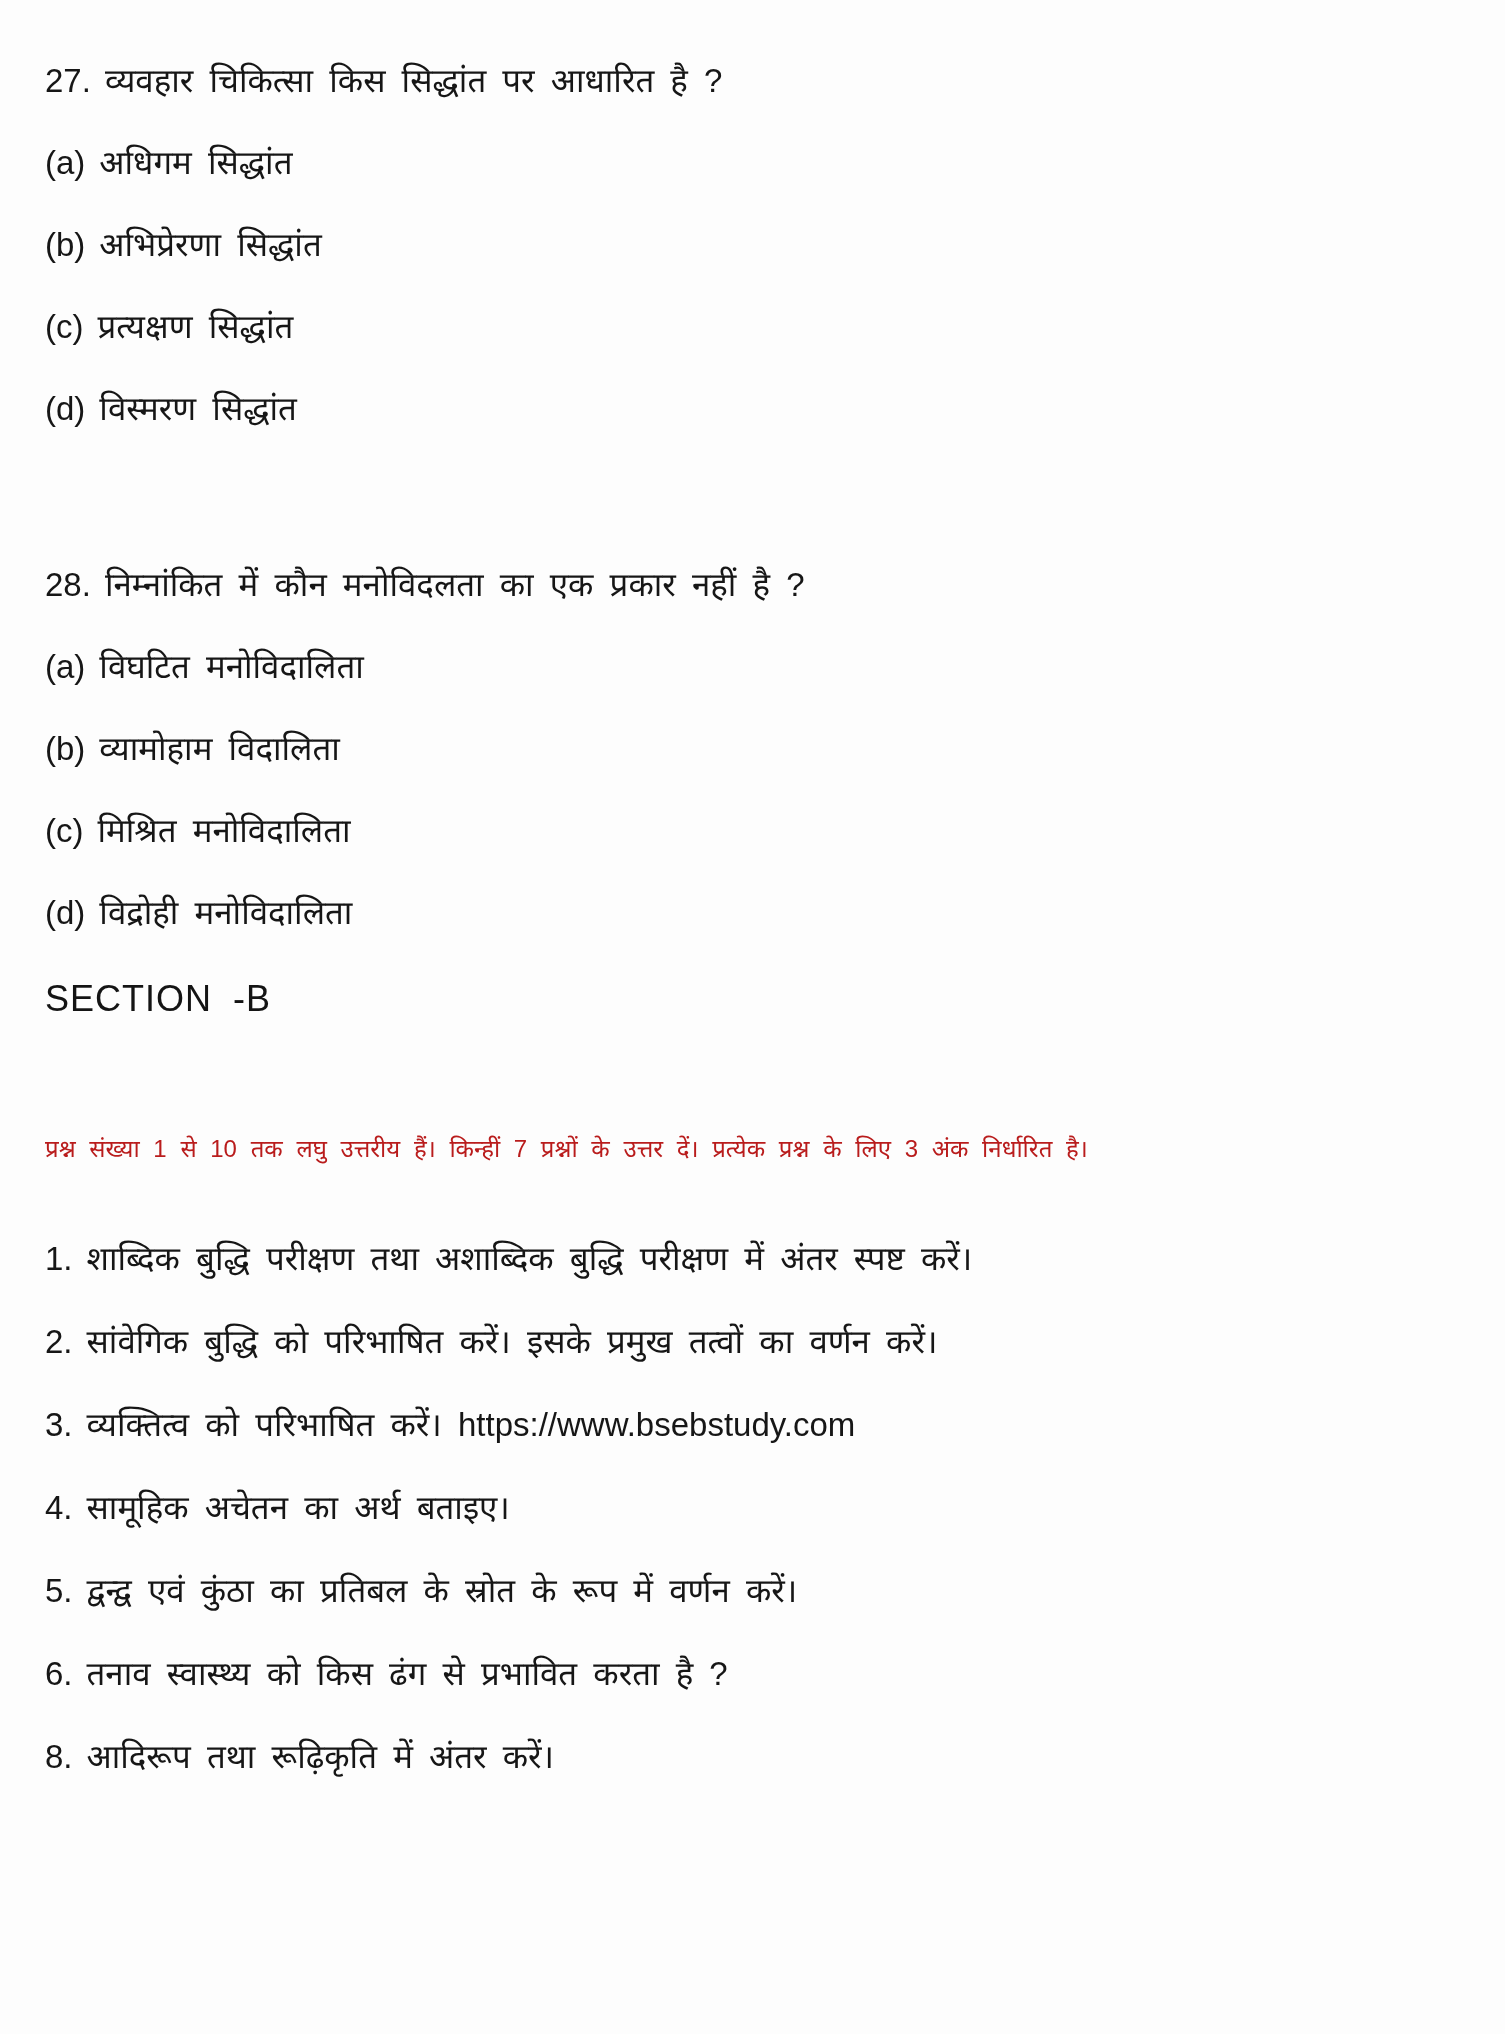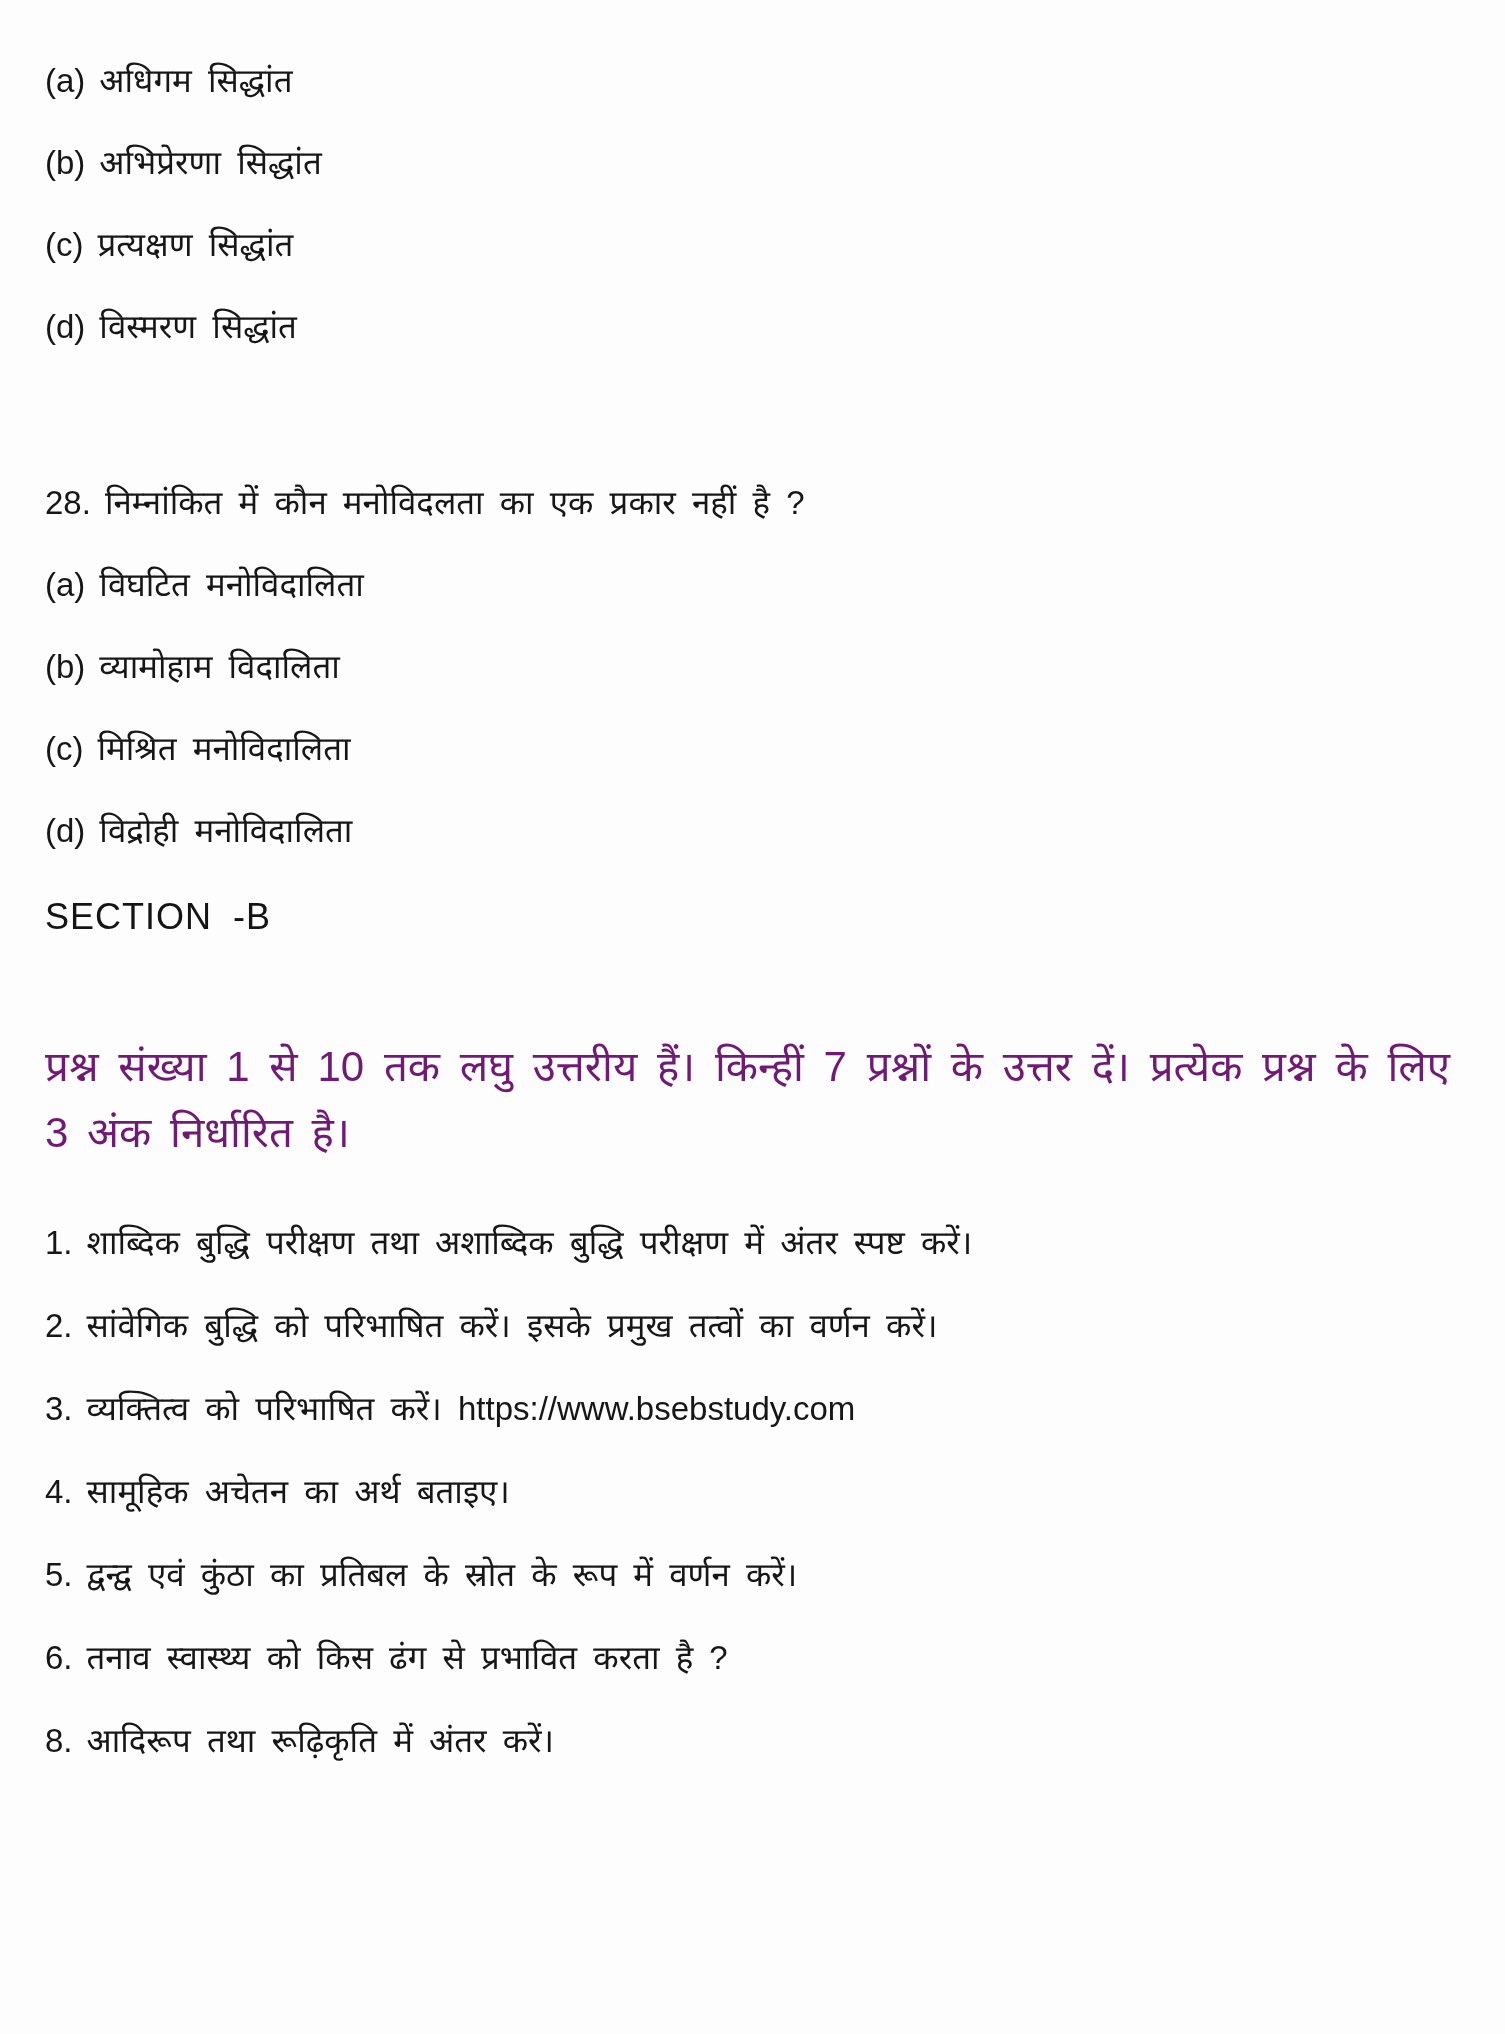--- a/index.html
+++ b/index.html
@@ -32,36 +32,39 @@
   .section-heading {
     text-align: left;
     font-size: 36px;
     letter-spacing: 1px;
     margin-top: 36px;
     word-spacing: 10px;
     color: #141414;
   }
   .instructions {
     margin-top: 96px;
-    font-size: 42px;
+    font-size: 24px;
     line-height: 66px;
     word-spacing: 7px;
     text-align: justify;
-    color: #701a75;
+    color: #b91c1c;
     max-width: 1440px;
   }
   .short-list { margin-top: 52px; }
   .short-list .line { margin-bottom: 33px; }
 </style>
 </head>
 <body>
 
 <div class="page">
 
   <div class="mcq-question">
+    <div class="line">
+      <span class="num">27.</span><span>व्यवहार चिकित्सा किस सिद्धांत पर आधारित है ?</span>
+    </div>
     <div class="line">
       <span class="num">(a)</span><span>अधिगम सिद्धांत</span>
     </div>
     <div class="line">
       <span class="num">(b)</span><span>अभिप्रेरणा सिद्धांत</span>
     </div>
     <div class="line">
       <span class="num">(c)</span><span>प्रत्यक्षण सिद्धांत</span>
     </div>
     <div class="line">

